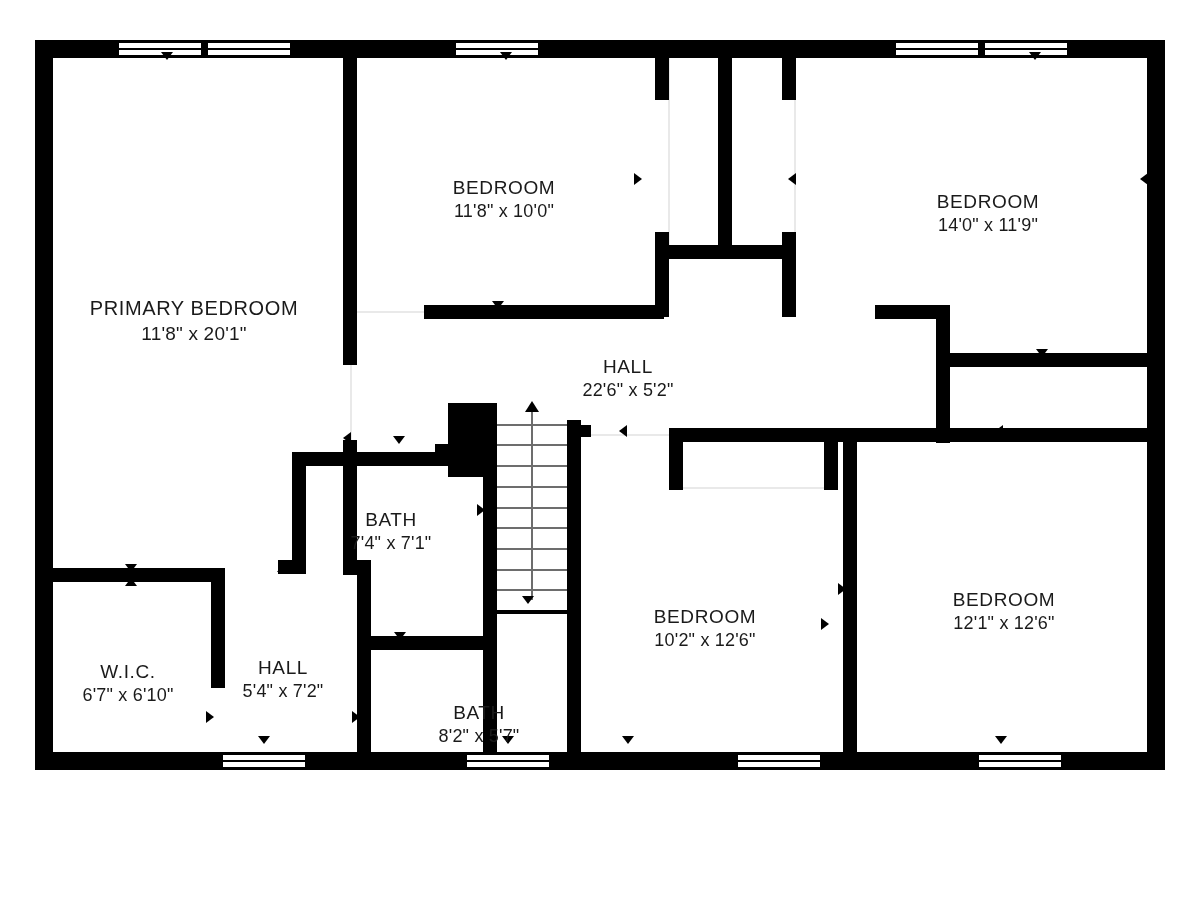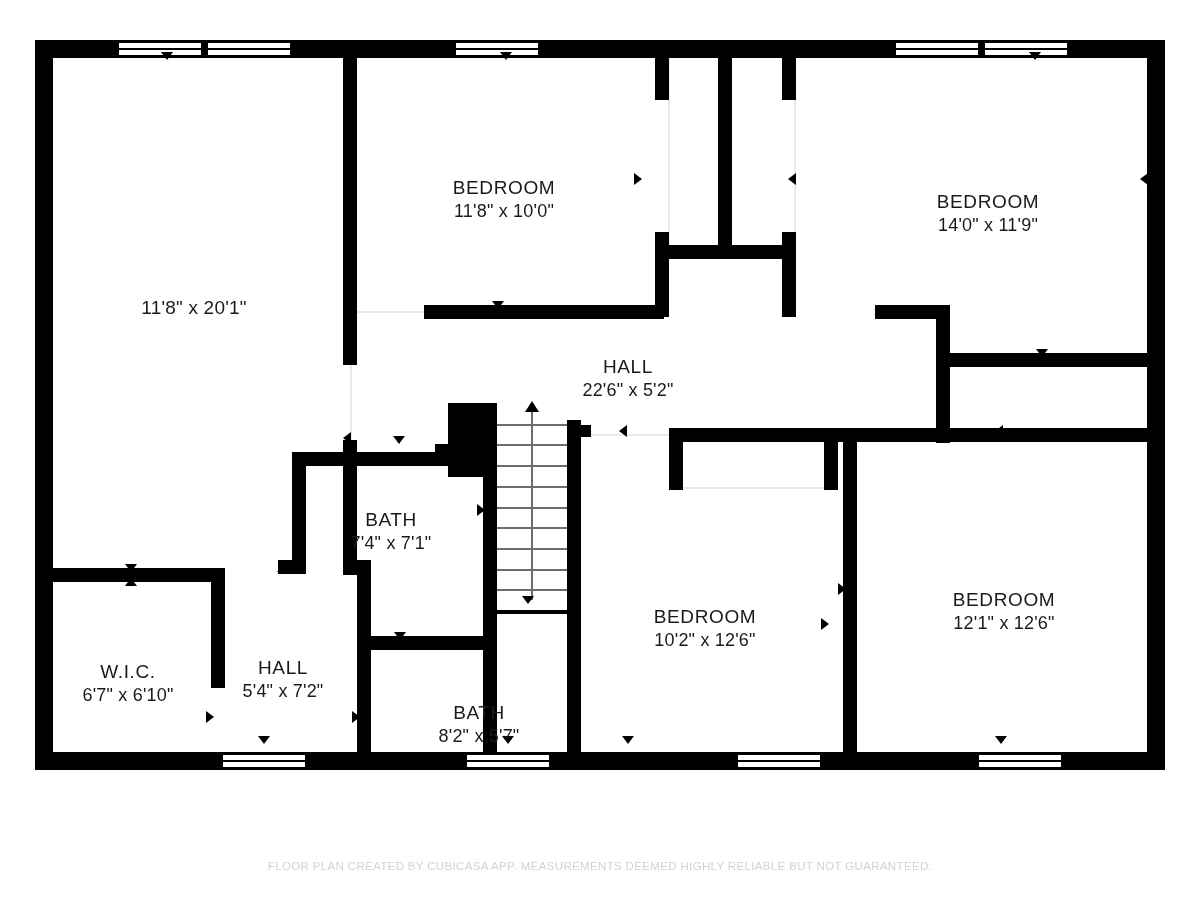--- a/index.html
+++ b/index.html
@@ -245,20 +245,21 @@
       <div class="marker right" style="left: 838px; top: 583px;"></div>
       <div class="marker right" style="left: 821px; top: 618px;"></div>
       <div class="marker down" style="left: 258px; top: 736px;"></div>
       <div class="marker down" style="left: 502px; top: 736px;"></div>
       <div class="marker down" style="left: 622px; top: 736px;"></div>
       <div class="marker down" style="left: 995px; top: 736px;"></div>
     </div>
 
   <div id="label-layer">
       <div class="room-label big" style="left: 194px; top: 296px;">
+        <span class="room-name">PRIMARY BEDROOM</span>
         <span class="room-dims">11'8" x 20'1"</span>
       </div>
       <div class="room-label" style="left: 504px; top: 176px;">
         <span class="room-name">BEDROOM</span>
         <span class="room-dims">11'8" x 10'0"</span>
       </div>
       <div class="room-label" style="left: 988px; top: 190px;">
         <span class="room-name">BEDROOM</span>
         <span class="room-dims">14'0" x 11'9"</span>
       </div>
@@ -285,14 +286,13 @@
       <div class="room-label" style="left: 705px; top: 605px;">
         <span class="room-name">BEDROOM</span>
         <span class="room-dims">10'2" x 12'6"</span>
       </div>
       <div class="room-label" style="left: 1004px; top: 588px;">
         <span class="room-name">BEDROOM</span>
         <span class="room-dims">12'1" x 12'6"</span>
       </div>
     </div>
 
-  <div id="footer-credit">FLOOR PLAN CREATED BY CUBICASA APP. MEASUREMENTS DEEMED HIGHLY RELIABLE BUT NOT GUARANTEED.</div>
 </div>
 
 </body></html>

